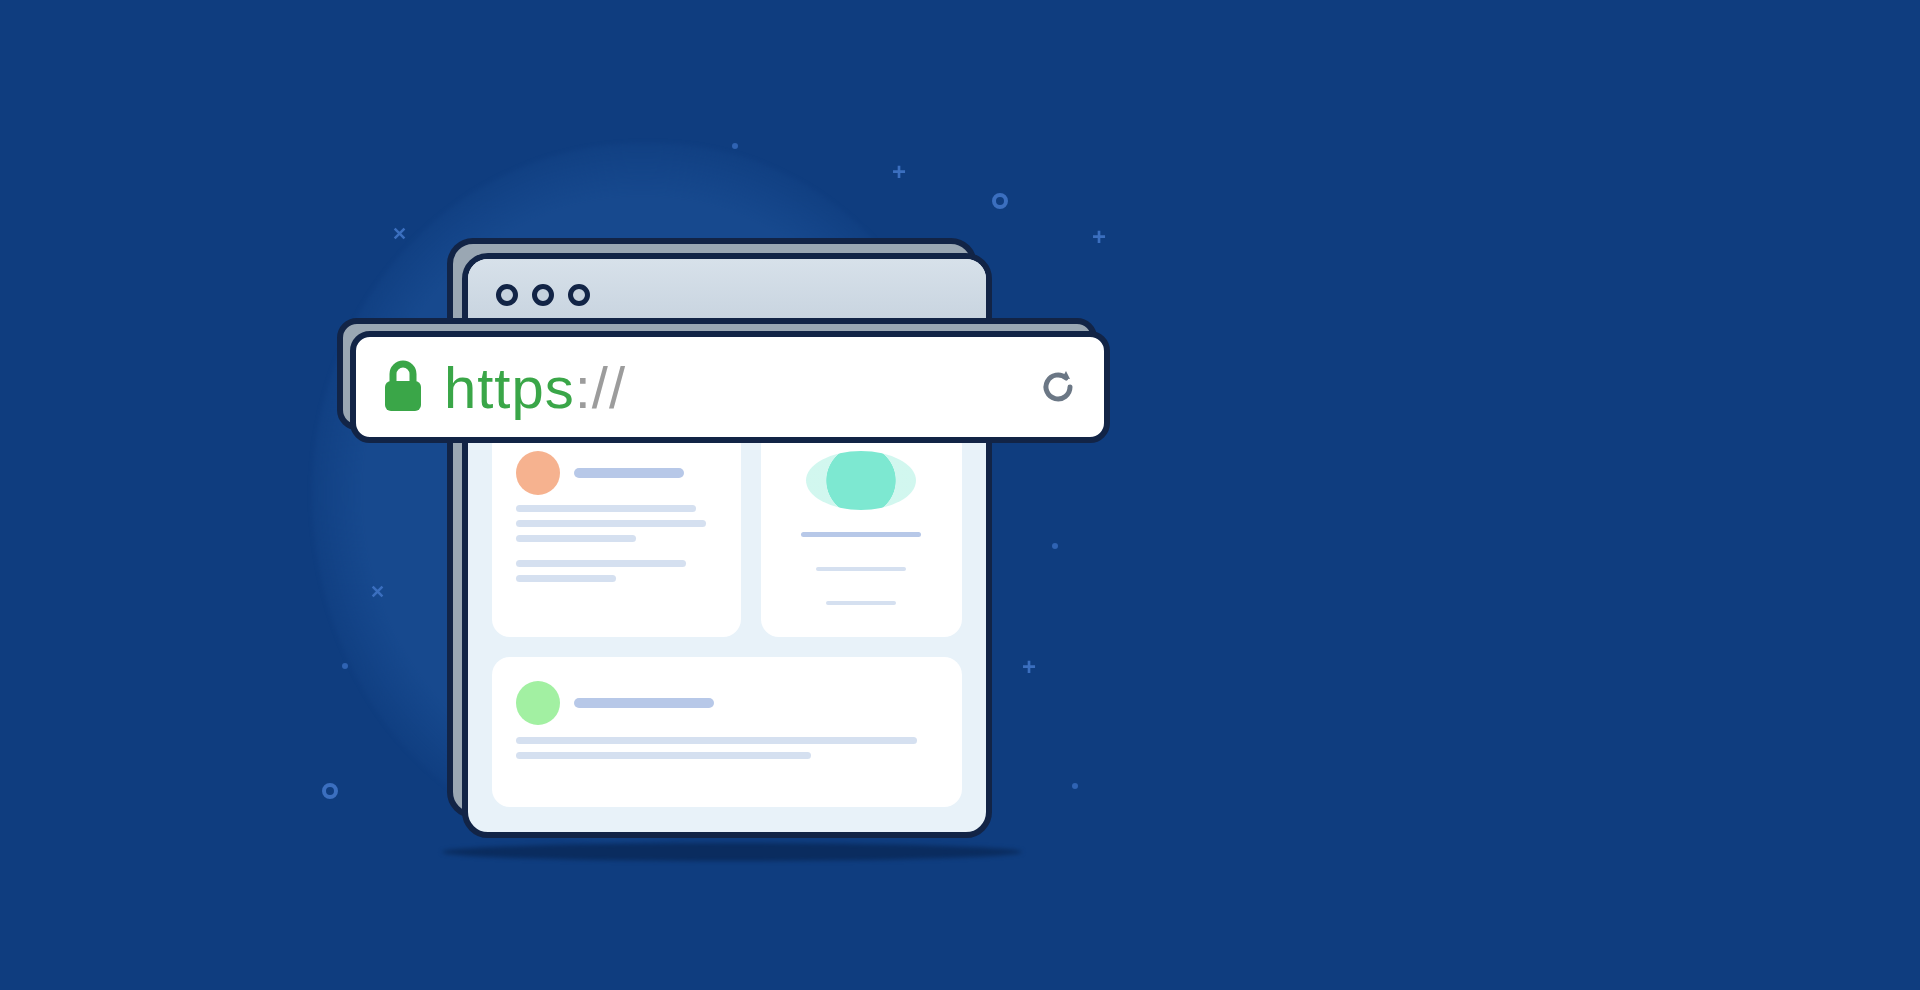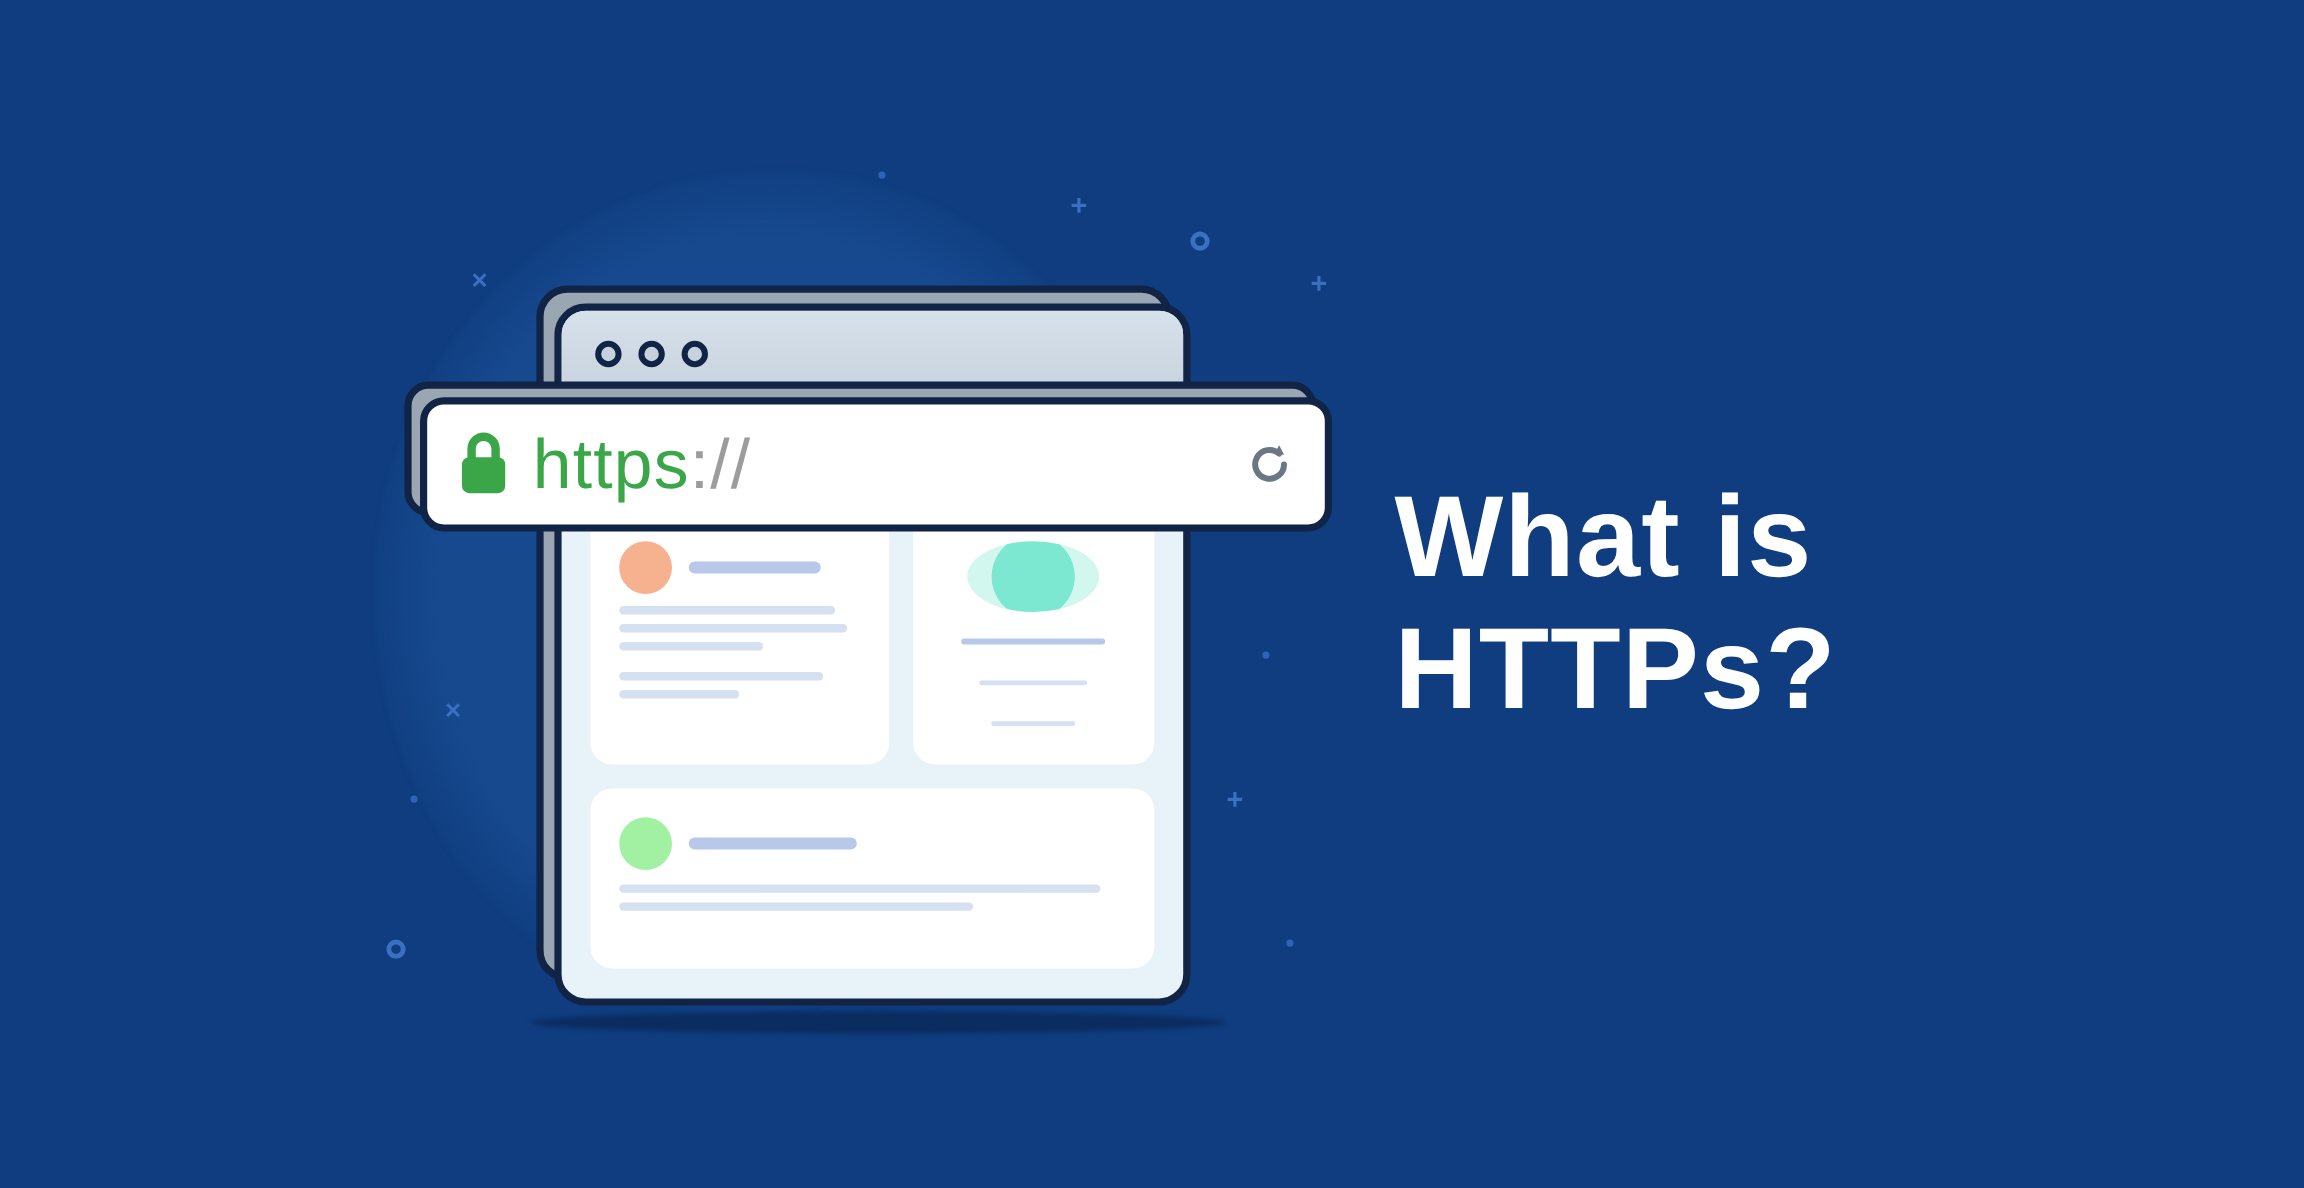--- a/index.html
+++ b/index.html
@@ -229,18 +229,14 @@
       <span class="green">https</span><span class="grey">://</span>
     </span>
     <span class="reload">
       <svg width="44" height="44" viewBox="0 0 44 44">
         <path d="M34 22 a12 12 0 1 1 -4 -9" fill="none" stroke="#6b7785" stroke-width="5" stroke-linecap="round"></path>
         <path d="M30 6 L34 14 L26 13 Z" fill="#6b7785"></path>
       </svg>
     </span>
   </div>
 
-  <div class="headline">
-    <div>What is</div>
-    <div>HTTPs?</div>
-  </div>
 
 </div>
 
 </body></html>

